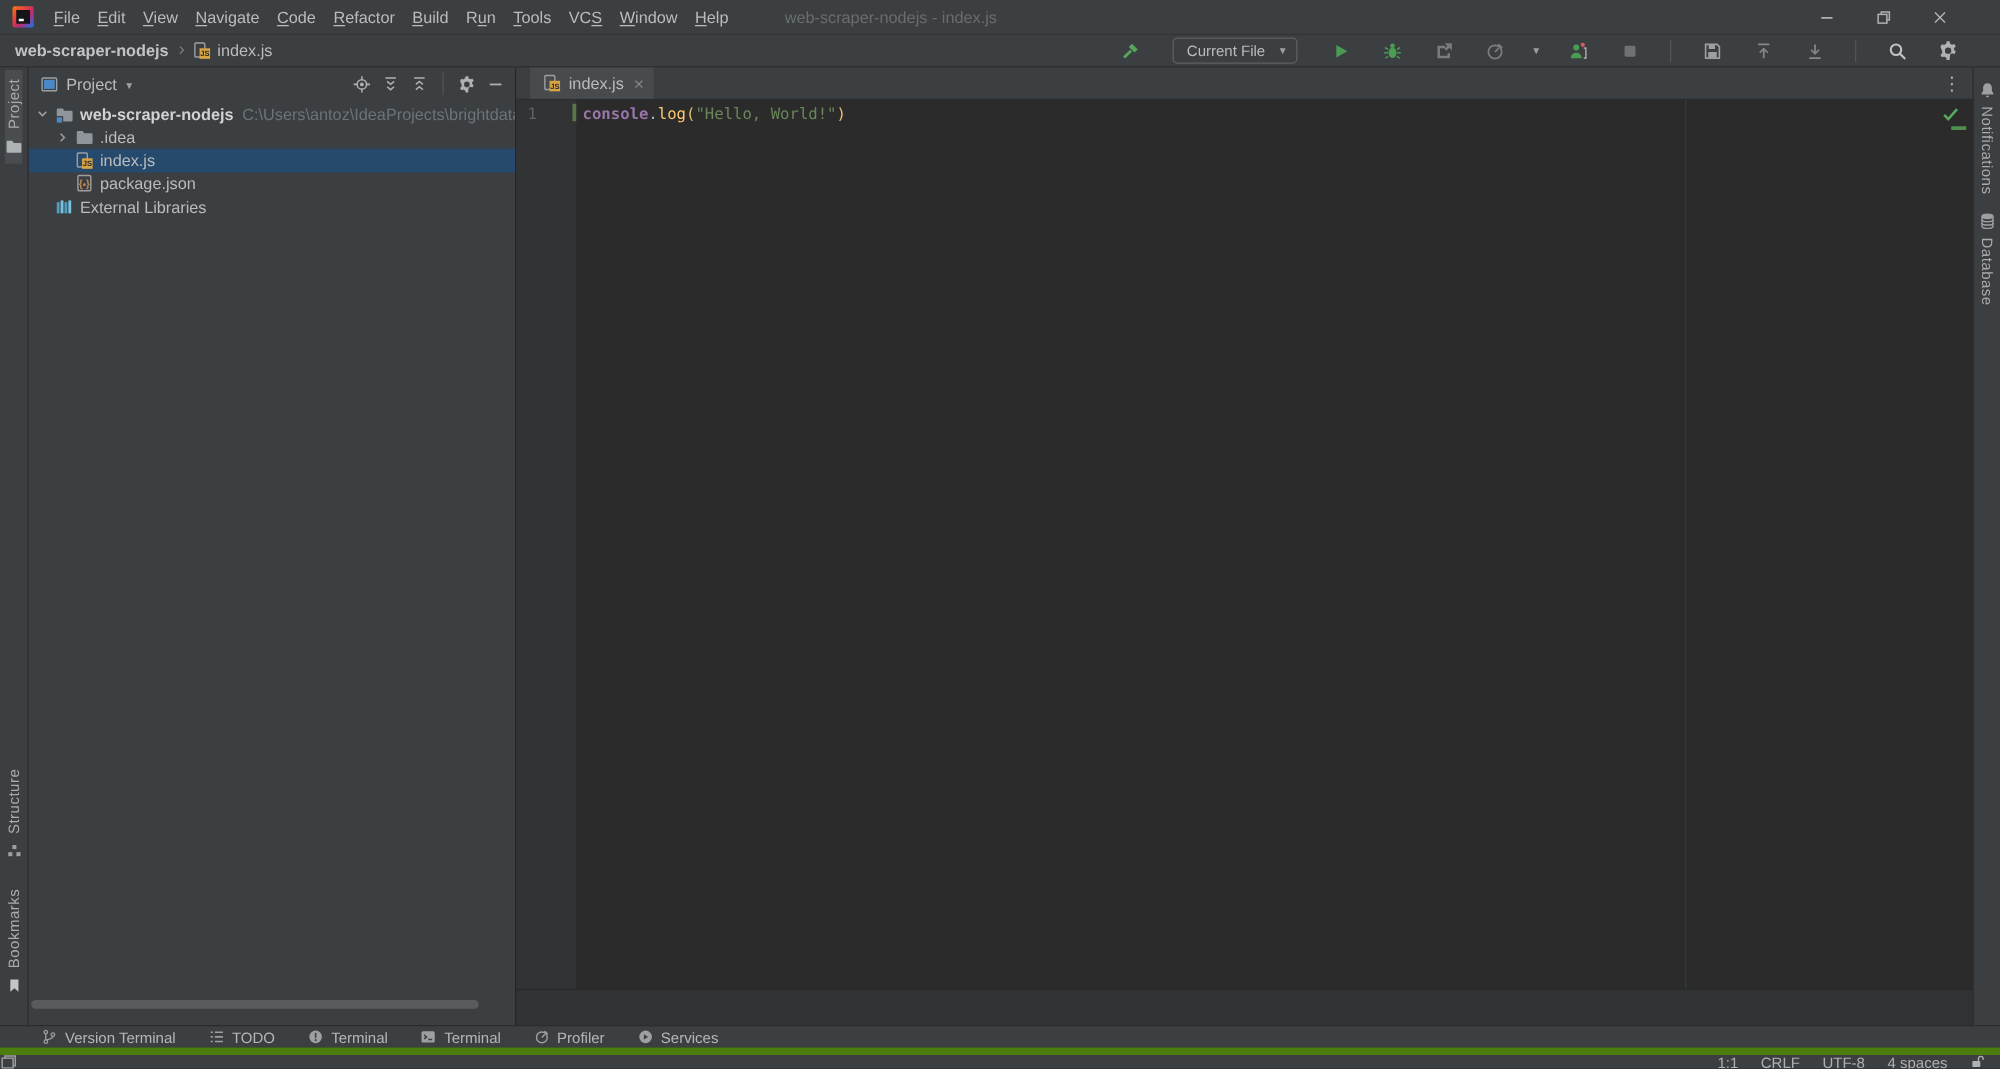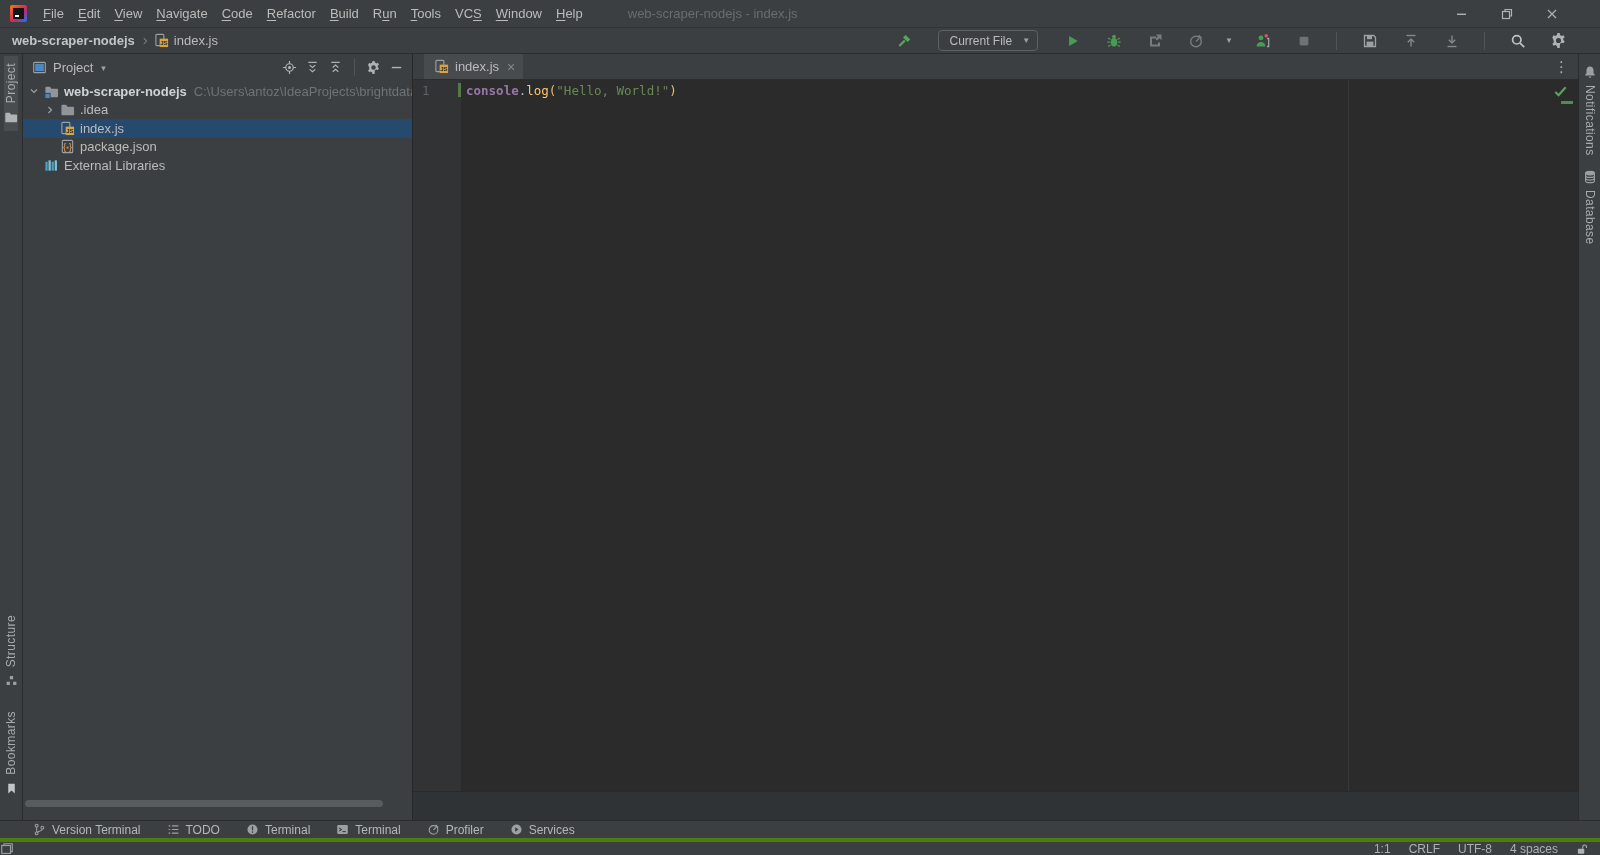--- a/index.html
+++ b/index.html
@@ -77,21 +77,21 @@
   .vcs-add { position:absolute; left:45px; top:3px; width:3px; height:14px; background:#567A46; }
   .code-line { position:absolute; left:53px; top:3px; white-space:pre; line-height:15px; }
   .margin-guide { position:absolute; left:935px; top:0; bottom:0; width:1px; background:#35383B; }
   .insp-check { position:absolute; right:10px; top:4px; }
   .insp-dash { position:absolute; right:5px; top:21px; width:12px; height:3px; background:#4E8F4E; }
   .editor-bottom { height:29px; background:#303336; border-top:1px solid #27292B; flex:none; }
 
   
   .toolbar-bottom { height:18px; background:#3C3F41; border-top:1px solid #2A2C2E; display:flex; align-items:center; padding-left:33px; gap:26px; }
   .tw-btn { display:flex; align-items:center; gap:6px; font-size:12px; color:#B4B7B9; }
-  .statusbar { height:17px; background:#3C3F41; border-top:4px solid #4d7c0f; display:flex; align-items:flex-start; padding:0 12px 0 0; font-size:12px; color:#AEB1B3; }
+  .statusbar { height:17px; background:#3C3F41; border-top:6px solid #4d7c0f; display:flex; align-items:center; padding:0 12px 0 0; font-size:12px; color:#AEB1B3; }
   .sb-right { margin-left:auto; display:flex; align-items:center; gap:18px; }
 </style>
 </head>
 <body>
 
 <div class="titlebar">
   <div class="logo">
       <span class="bar"></span>
     </div>
   <div class="menubar">

